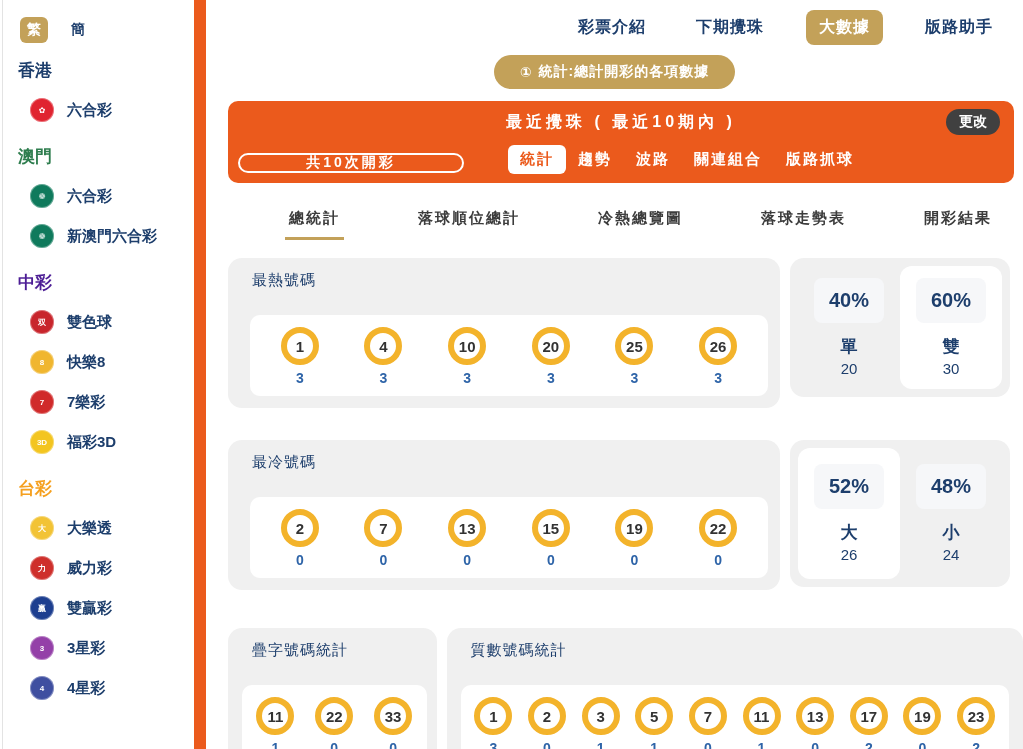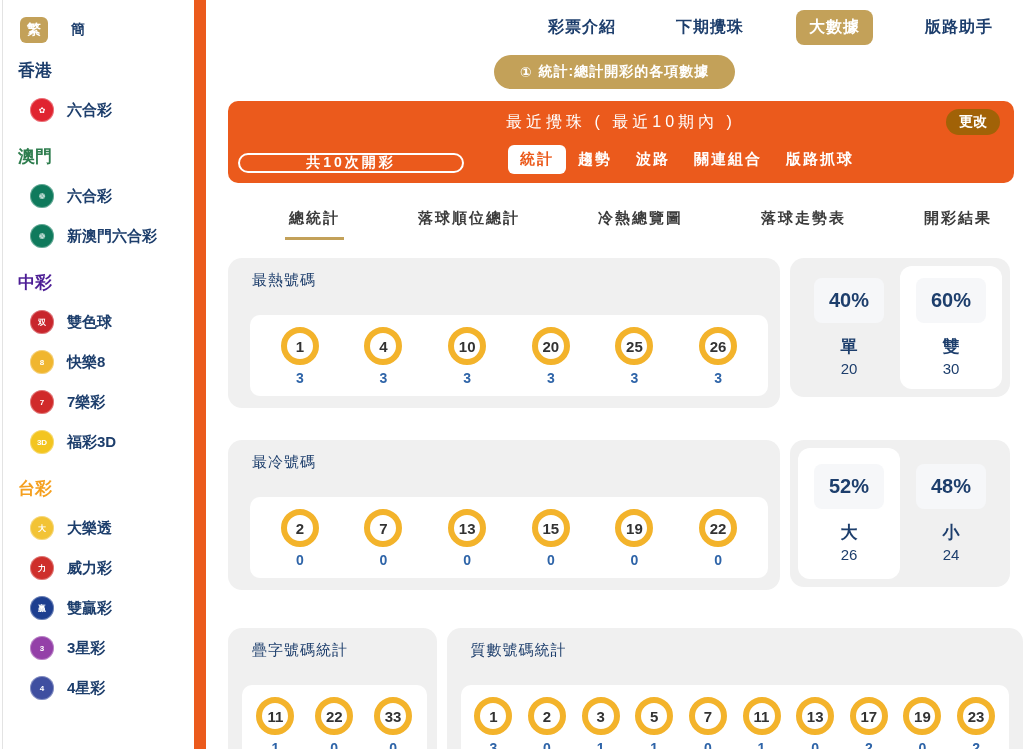--- a/index.html
+++ b/index.html
@@ -24,34 +24,34 @@
   .side-entry .dot{width:24px;height:24px;border-radius:50%;background:var(--ib,#ccc);color:#fff;
       font-size:8px;font-weight:bold;display:flex;align-items:center;justify-content:center;flex:none;
       box-shadow:inset 0 0 0 1px rgba(255,255,255,.35)}
   .side-entry .lbl{font-size:15px;font-weight:bold;color:var(--navy);white-space:nowrap}
   .side-entry.header .lbl{font-size:17px}
   .side-entry.selected{background:var(--orange);width:calc(100% + 12px)}
   .side-entry.selected .lbl{color:#fff}
 
   
   .main{position:absolute;left:206px;top:0;width:817px;height:749px}
-  .top-nav{display:flex;justify-content:flex-end;align-items:center;gap:44px;padding:10px 22px 0 0}
+  .top-nav{display:flex;justify-content:flex-end;align-items:center;gap:34px;padding:10px 22px 0 0}
   .top-nav button{font-size:16px;font-weight:bold;color:var(--navy);background:none;border:none;
       letter-spacing:1px;padding:6px 8px}
   .top-nav button.active{background:var(--gold);color:#fff;border-radius:8px;padding:7px 13px}
 
   .banner-row{display:flex;justify-content:center;margin-top:10px}
   .banner{background:var(--gold);color:#fff;font-size:14px;font-weight:bold;padding:8px 26px;
       border-radius:17px;letter-spacing:1px;display:flex;gap:6px;align-items:center}
 
   .draw-panel{position:relative;margin:12px 9px 0 22px;height:82px;background:var(--orange);
       border-radius:10px;color:#fff}
   .dp-title{position:absolute;top:11px;left:0;right:0;text-align:center;font-size:16px;
-      font-weight:normal;letter-spacing:4px}
-  .dp-change{position:absolute;top:8px;right:14px;background:#a16207;color:#fff;border:none;
+      font-weight:bold;letter-spacing:4px}
+  .dp-change{position:absolute;top:8px;right:14px;background:#404040;color:#fff;border:none;
       border-radius:13px;padding:4px 13px;font-size:14px;font-weight:bold}
   .dp-count{position:absolute;left:10px;bottom:10px;width:226px;height:20px;border:2px solid #fff;
       border-radius:17px;display:flex;align-items:center;justify-content:center;font-size:14px;
       font-weight:bold;letter-spacing:3px;background:transparent;color:#fff}
   .dp-tabs{position:absolute;left:280px;width:480px;bottom:9px;height:30px;display:flex;
       align-items:center;justify-content:flex-start}
   .dp-tab{background:none;border:none;color:#fff;font-size:15px;font-weight:bold;letter-spacing:2px;
       padding:5px 12px;border-radius:6px}
   .dp-tab.active{background:#fff;color:var(--orange)}
 

